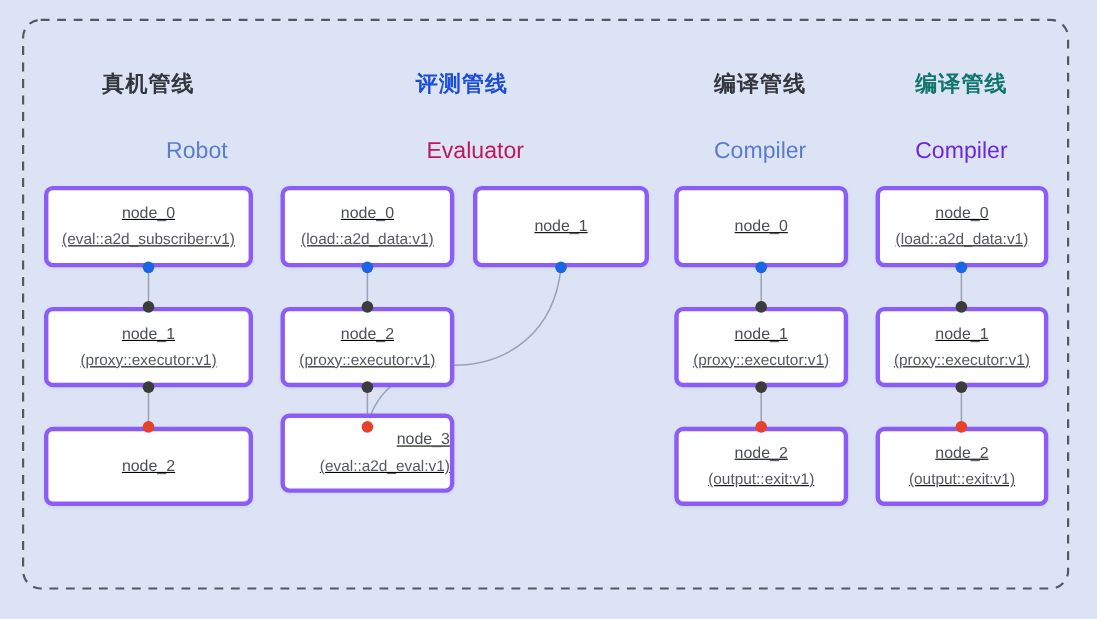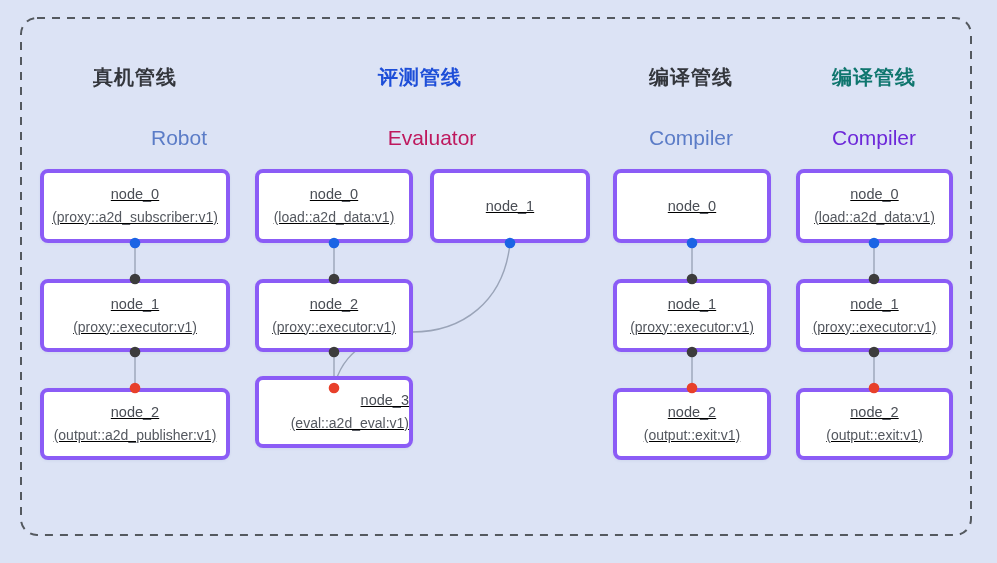--- a/index.html
+++ b/index.html
@@ -72,29 +72,28 @@
       <line x1="692" y1="243" x2="692" y2="279" stroke="#9aa4b8" stroke-width="1.4"></line>
       <line x1="692" y1="352" x2="692" y2="388" stroke="#9aa4b8" stroke-width="1.4"></line>
       <line x1="874" y1="243" x2="874" y2="279" stroke="#9aa4b8" stroke-width="1.4"></line>
       <line x1="874" y1="352" x2="874" y2="388" stroke="#9aa4b8" stroke-width="1.4"></line>
     </svg>
   <div class="layer" id="nodes-layer">
       <div class="pipeline-title-zh" style="left: 135px; color: rgb(51, 54, 60);">真机管线</div>
       <div class="pipeline-title-en" style="left: 135px; color: rgb(91, 124, 199); margin-left: 44px;">Robot</div>
       <div class="node-box" style="left: 40px; top: 169px; width: 190px; height: 74px;">
         <div class="node-name">node_0</div>
-        <div class="node-type">(proxy::a2d_subscriber:v1)</div>
+        <div class="node-type">(eval::a2d_subscriber:v1)</div>
       </div>
       <div class="node-box" style="left: 40px; top: 279px; width: 190px; height: 73px;">
         <div class="node-name">node_1</div>
         <div class="node-type">(proxy::executor:v1)</div>
       </div>
       <div class="node-box" style="left: 40px; top: 388px; width: 190px; height: 72px;">
         <div class="node-name">node_2</div>
-        <div class="node-type">(output::a2d_publisher:v1)</div>
       </div>
       <div class="pipeline-title-zh" style="left: 420px; color: #1d4ed8;">评测管线</div>
       <div class="pipeline-title-en" style="left: 432px; color: #be185d;">Evaluator</div>
       <div class="node-box" style="left: 255px; top: 169px; width: 158px; height: 74px;">
         <div class="node-name">node_0</div>
         <div class="node-type">(load::a2d_data:v1)</div>
       </div>
       <div class="node-box" style="left: 430px; top: 169px; width: 160px; height: 74px;">
         <div class="node-name">node_1</div>
       </div>

